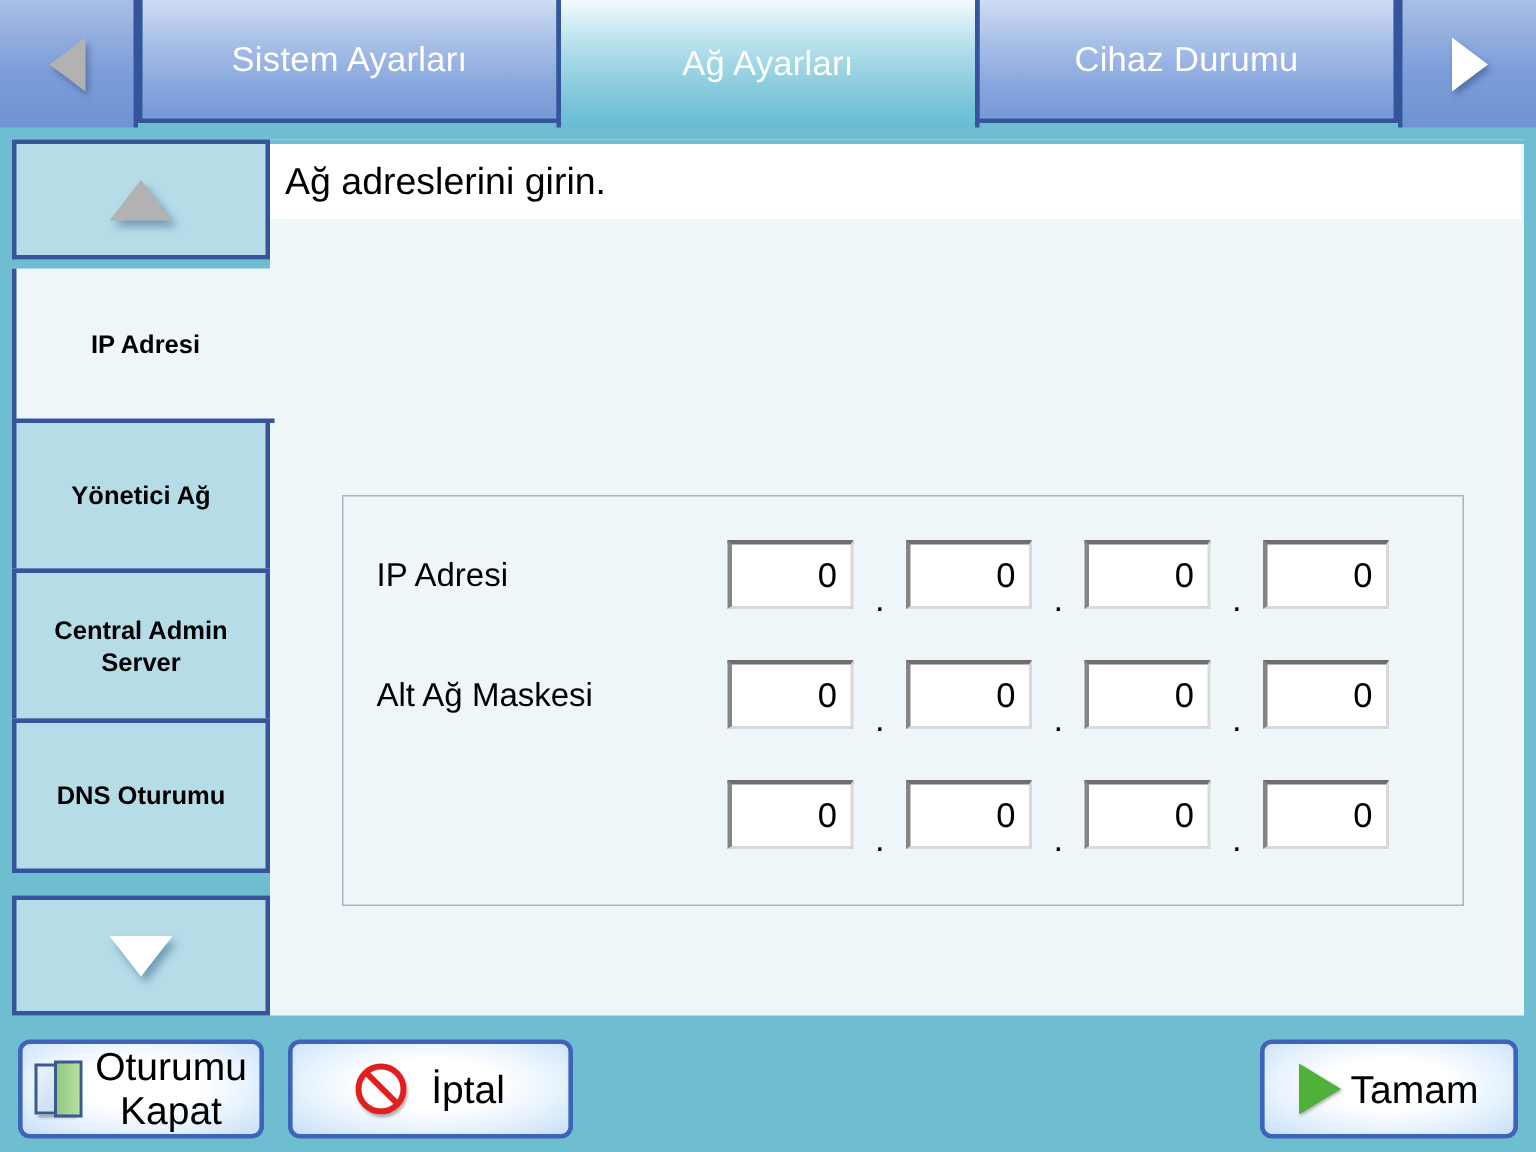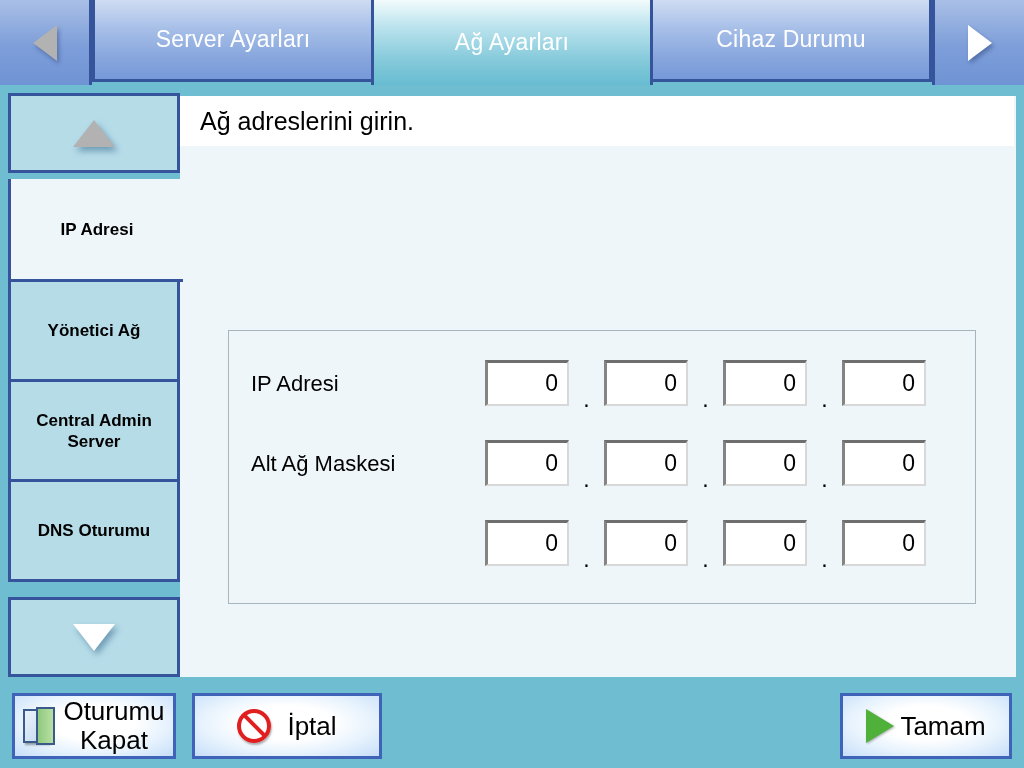--- a/index.html
+++ b/index.html
@@ -172,21 +172,21 @@
     border-top: 3px solid #6fbdd1;
   }
 
   #page-header {
     position: absolute;
     left: 0; top: 0;
     width: 834px; height: 50px;
     background: #ffffff;
     display: flex;
     align-items: center;
-    padding-left: 20px;
+    padding-left: 10px;
   }
   #page-header .hdr-text {
     font-size: 25px;
     color: #000000;
   }
 
   
   #dhcp-row {
     position: absolute;
     left: 0; top: 116px;
@@ -292,21 +292,21 @@
     left: 0; top: 685px;
     width: 1024px; height: 83px;
     background: #6fbdd1;
   }
 
   .btn {
     position: absolute;
     top: 8px;
     height: 66px;
     border: 3px solid #3f63b8;
-    border-radius: 0;
+    border-radius: 8px;
     background: radial-gradient(ellipse at 50% 45%, #ffffff 0%, #ffffff 36%, #e6f2fd 66%, #c6def9 100%);
     display: flex;
     align-items: center;
     justify-content: center;
     gap: 4px;
     font-size: 26px;
     color: #000000;
   }
 
   #btn-logout { left: 12px; width: 164px; }
@@ -374,21 +374,21 @@
 <body>
 
 <div id="tabbar">
 
   <div class="navarrow left">
     <div class="tri-left"></div>
   </div>
 
   <div id="tabstrip">
     <div class="tab">
-      <span>Server Ayarları</span>
+      <span>Sistem Ayarları</span>
     </div>
     <div class="tab active">
       <span>Ağ Ayarları</span>
     </div>
     <div class="tab">
       <span>Cihaz Durumu</span>
     </div>
   </div>
 
   <div class="navarrow right">

